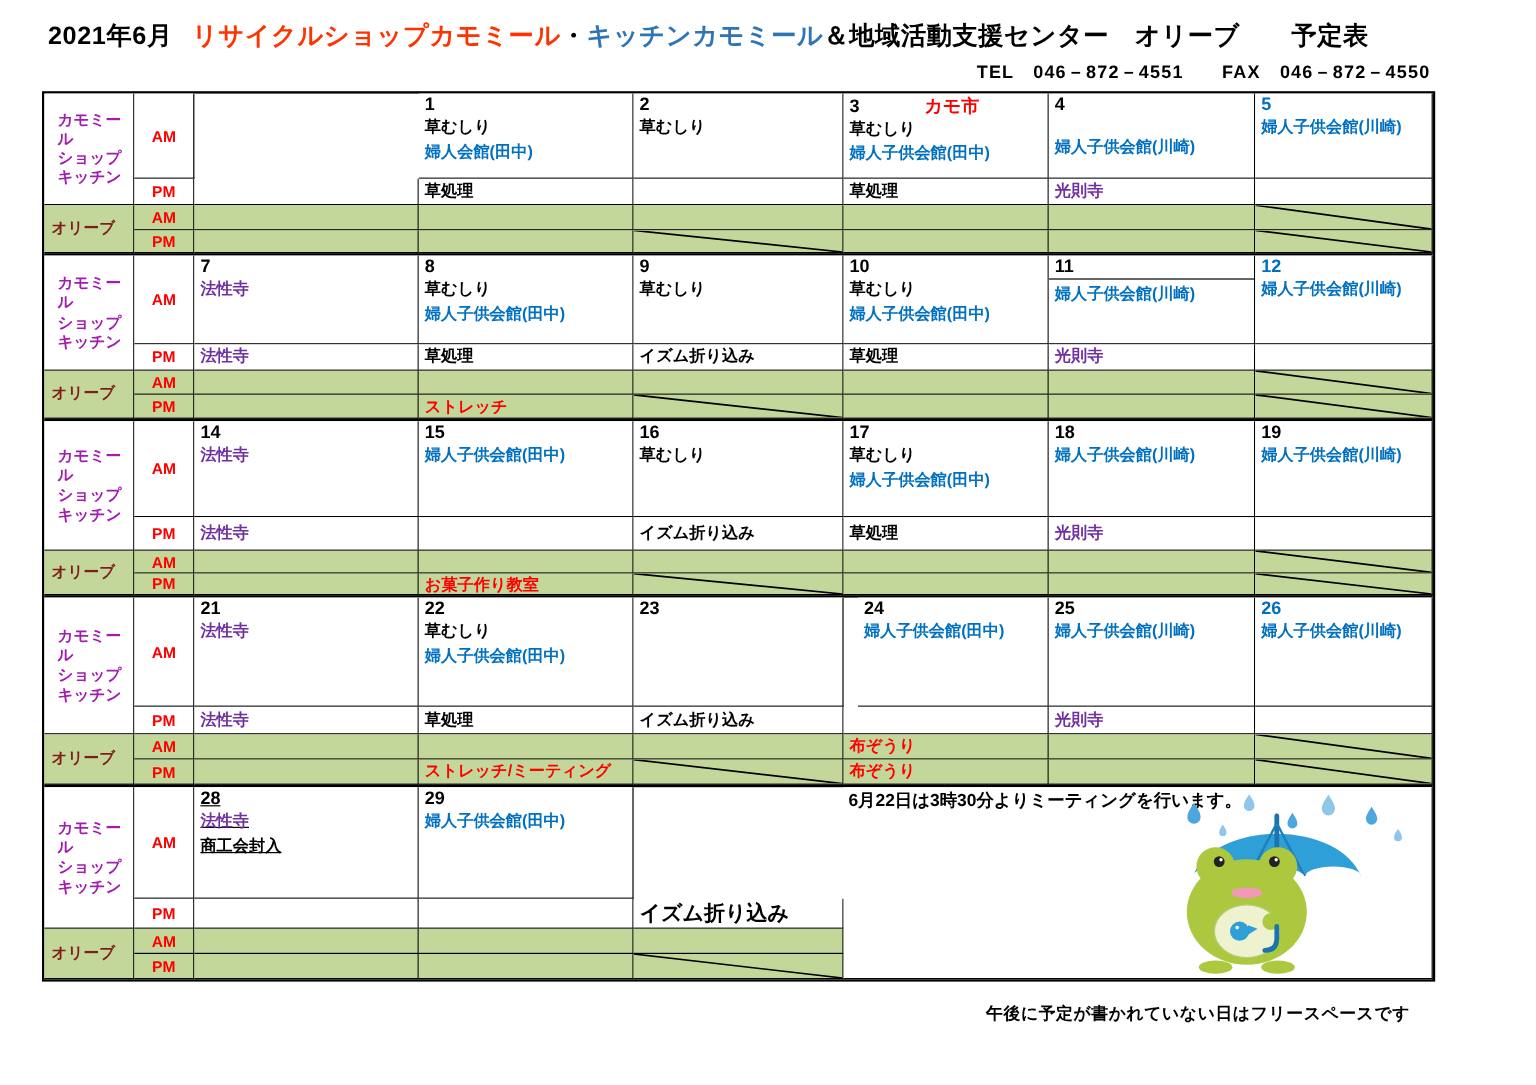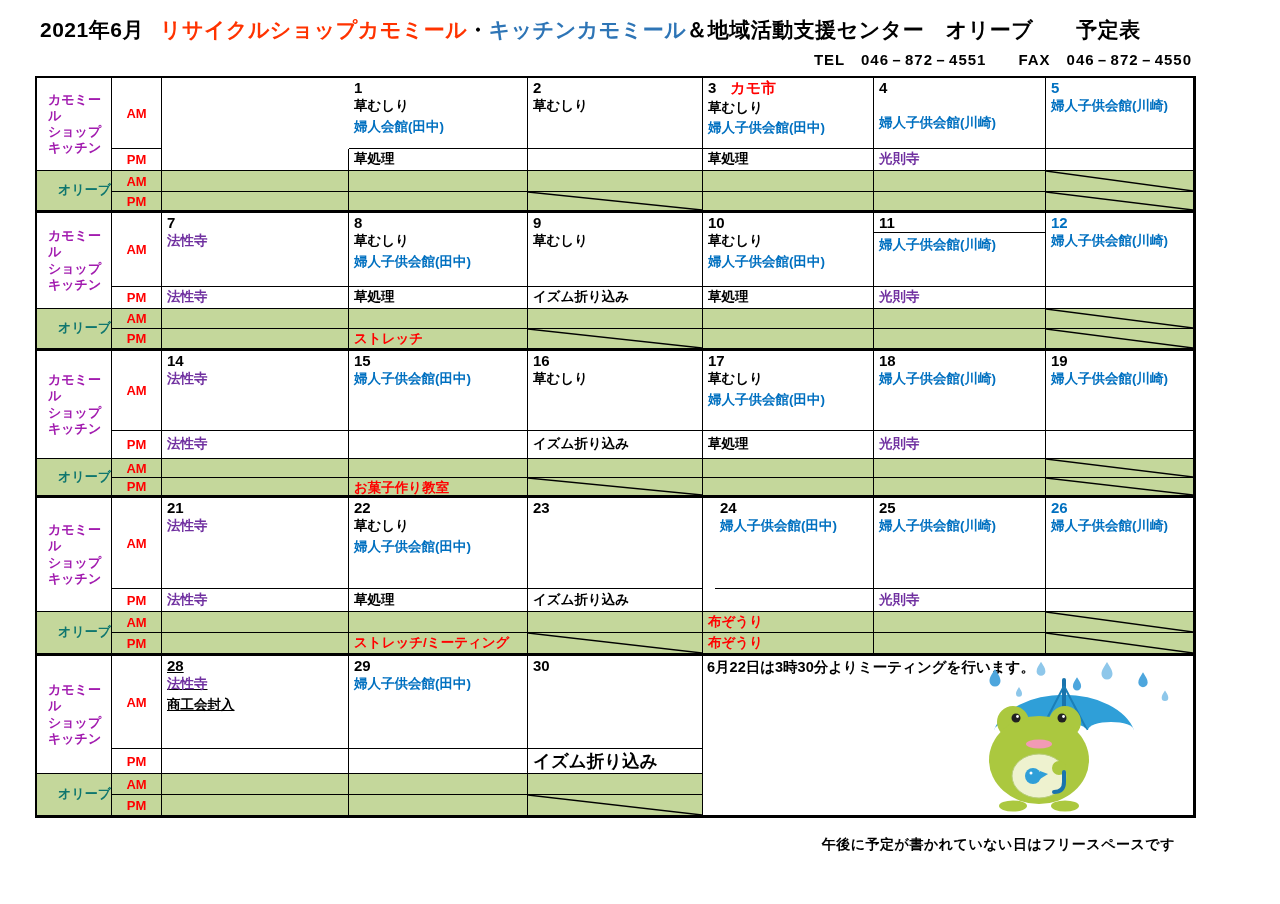--- a/index.html
+++ b/index.html
@@ -18,28 +18,28 @@
   .hc:last-child{border-right:none;}
 
   .week-grid{position:relative;}
   .week-grid + .week-grid{border-top:2px solid #000;}
   .c{border-right:1px solid #000;border-bottom:1px solid #000;box-sizing:border-box;
      position:relative;overflow:hidden;background:#fff;}
   .green{background:#c4d79b;}
   .label-cell{display:flex;flex-direction:column;justify-content:center;padding-left:6px;
       font-size:13px;font-weight:bold;line-height:1.25;}
   .kamo-label{color:#a21caf;padding-left:11px;}
-  .olive-label{color:#0f766e;justify-content:center;text-align:right;}
+  .olive-label{color:#7f1d1d;justify-content:center;}
   .ampm-cell{display:flex;align-items:center;justify-content:center;color:#ff0000;
       font-size:13px;font-weight:bold;}
   .day-am{padding:1px 5px 2px 5px;}
   .day-pm{padding:1px 5px;display:flex;flex-direction:column;justify-content:center;}
   .daynum-row{display:flex;align-items:baseline;gap:14px;}
   .daynum{font-size:15px;font-weight:bold;line-height:1.15;}
-  .daytag{font-size:15px;font-weight:bold;}
+  .daytag{font-size:15px;font-weight:bold;margin-left:40px;}
   .hline{border-bottom:1px solid #000;margin:1px -5px 2px -5px;}
   .line{font-size:13.5px;font-weight:bold;line-height:1.5;white-space:nowrap;}
   .olive-cell{position:relative;}
   .olive-text{font-size:13.5px;font-weight:bold;color:#ff0000;padding:1px 5px;white-space:nowrap;}
   .diag{position:absolute;left:0;top:0;width:100%;height:100%;display:block;}
   .diag line{stroke:#000;stroke-width:1.4;vector-effect:non-scaling-stroke;}
 
   .merged-note{padding:0;}
   .note-text{font-size:14.5px;font-weight:bold;padding:2px 4px;border-bottom:0;}
   .frog-wrap{position:absolute;right:18px;top:4px;width:330px;height:152px;}
@@ -431,25 +431,20 @@
             <div class="line" style="color: rgb(0, 0, 0);">商工会封入</div>
           </div>
           <div class="c day-pm" style="grid-area: 2 / 3 / 3 / 4;"></div>
           <div class="c day-am" style="grid-area: 1 / 4 / 2 / 5;">
             <div class="daynum-row">
               <span class="daynum">29</span>
             </div>
             <div class="line" style="color: rgb(0, 112, 192);">婦人子供会館(田中)</div>
           </div>
           <div class="c day-pm" style="grid-area: 2 / 4 / 3 / 5;"></div>
-          <div class="c day-am" style="grid-area: 1 / 5 / 2 / 6;">
-            <div class="daynum-row">
-              <span class="daynum">30</span>
-            </div>
-          </div>
           <div class="c day-pm" style="grid-area: 2 / 5 / 3 / 6;">
             <div class="line" style="color: rgb(0, 0, 0); font-size: 17.5px; line-height: 1.3;">イズム折り込み</div>
           </div>
           <div class="c label-cell green olive-label" style="grid-area: 3 / 1 / 5 / 2;">オリーブ</div>
           <div class="c ampm-cell green" style="grid-area: 3 / 2 / 4 / 3;">AM</div>
           <div class="c ampm-cell green" style="grid-area: 4 / 2 / 5 / 3;">PM</div>
           <div class="c green olive-cell" style="grid-area: 3 / 3 / 4 / 4;"></div>
           <div class="c green olive-cell" style="grid-area: 3 / 4 / 4 / 5;"></div>
           <div class="c green olive-cell" style="grid-area: 3 / 5 / 4 / 6;"></div>
           <div class="c green olive-cell" style="grid-area: 4 / 3 / 5 / 4;"></div>

